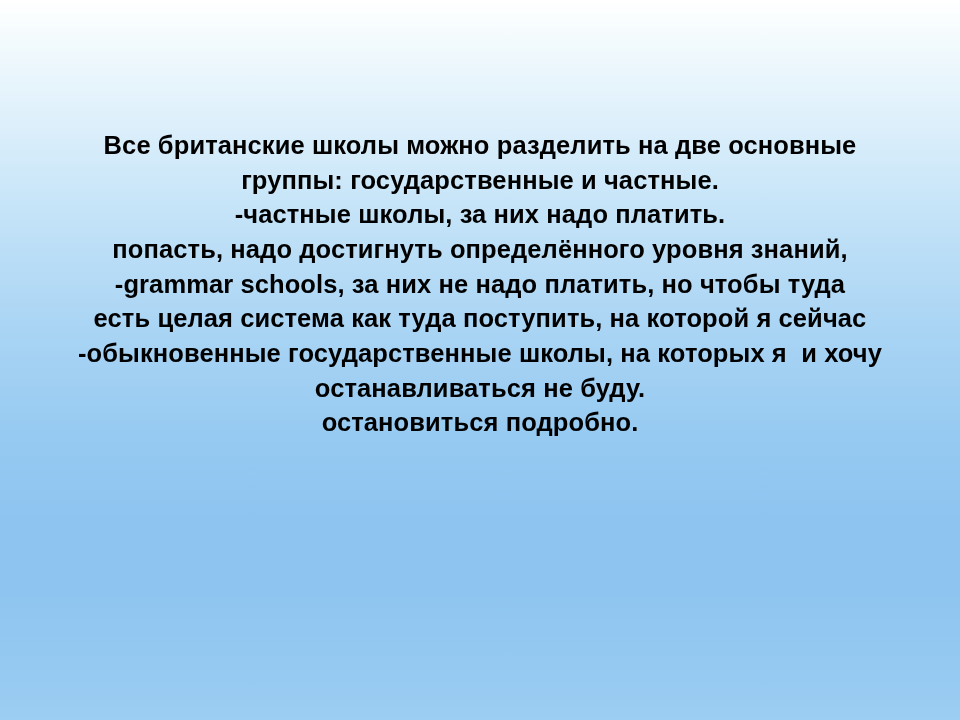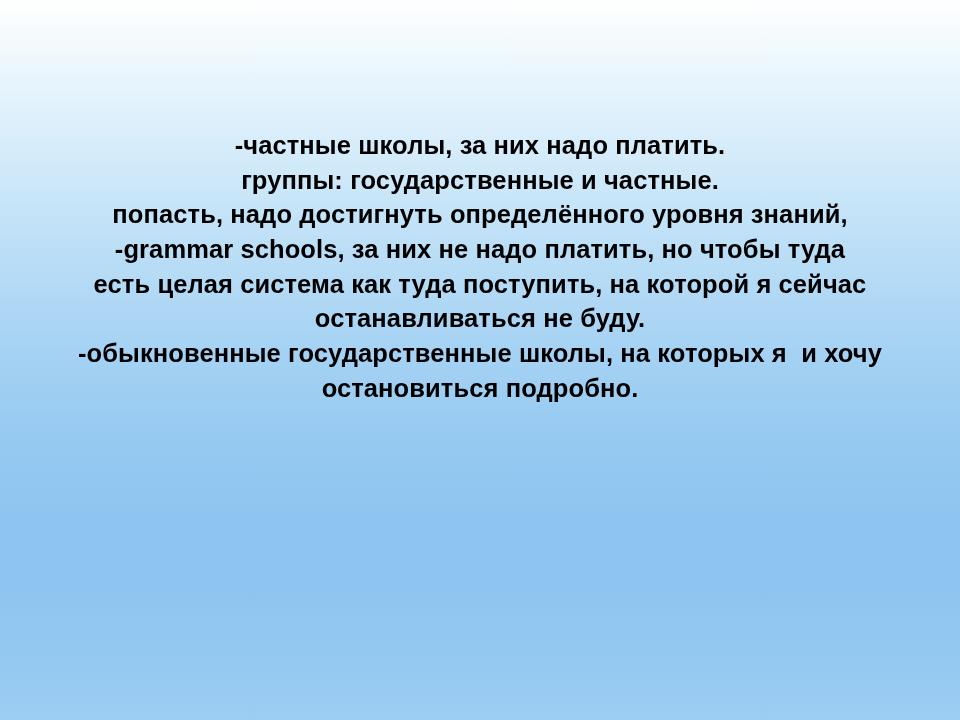--- a/index.html
+++ b/index.html
@@ -47,22 +47,23 @@
   .line {
     white-space: pre-wrap;
     margin: 0;
   }
 </style>
 </head>
 <body>
 
 <div class="slide">
   <div class="text-block">
+    <p class="line">Все британские школы можно разделить на две основные</p>
+    <p class="line">группы: государственные и частные.</p>
     <p class="line">-частные школы, за них надо платить.</p>
-    <p class="line">группы: государственные и частные.</p>
     <p class="line">попасть, надо достигнуть определённого уровня знаний,</p>
     <p class="line">-grammar schools, за них не надо платить, но чтобы туда</p>
     <p class="line">есть целая система как туда поступить, на которой я сейчас</p>
+    <p class="line">-обыкновенные государственные школы, на которых я  и хочу</p>
     <p class="line">останавливаться не буду.</p>
-    <p class="line">-обыкновенные государственные школы, на которых я  и хочу</p>
     <p class="line">остановиться подробно.</p>
   </div>
 </div>
 
 </body></html>

